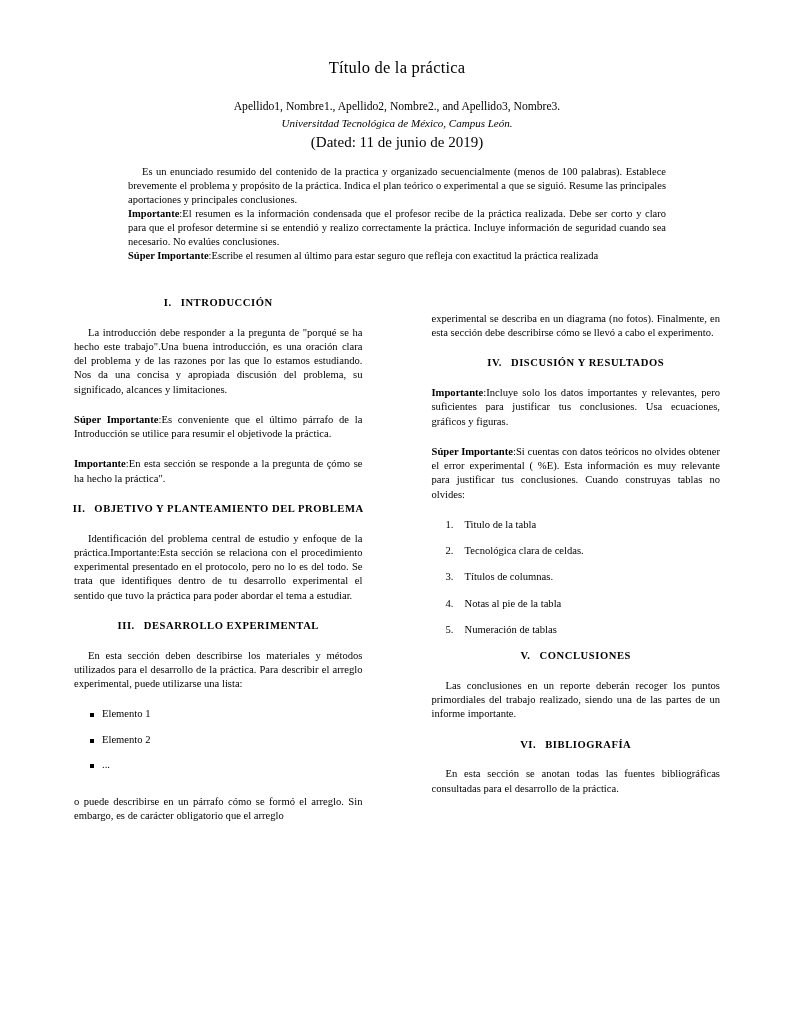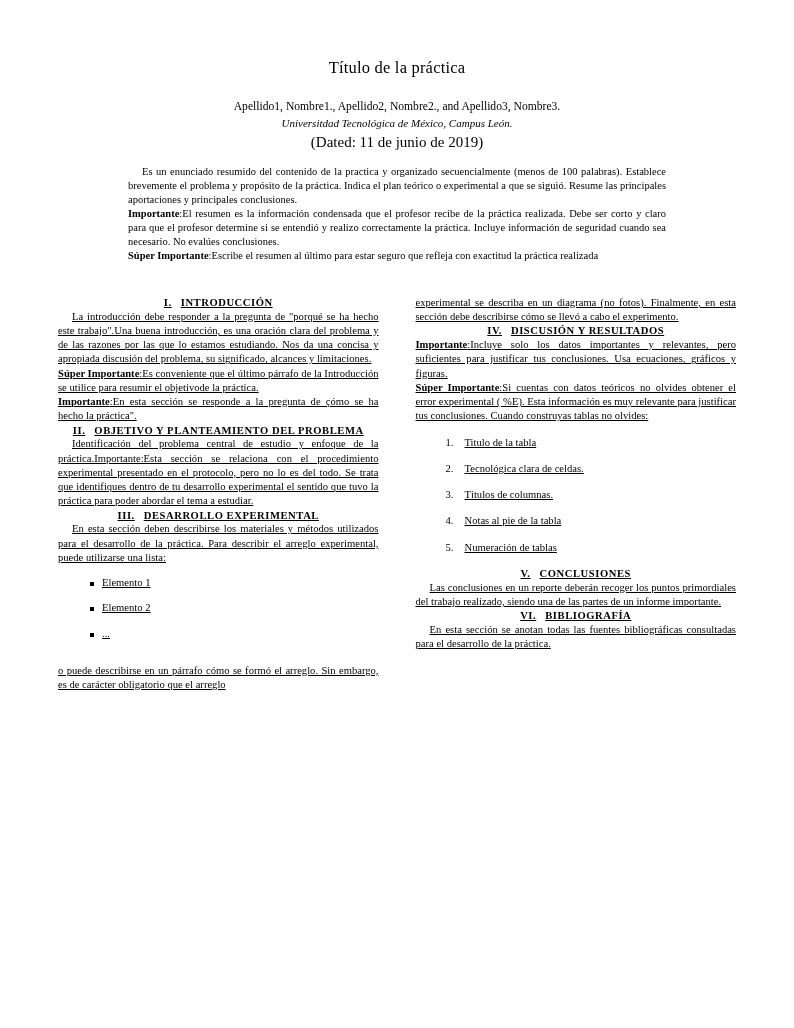--- a/index.html
+++ b/index.html
@@ -74,30 +74,29 @@
   
   .body {
     position: absolute;
     left: 0;
     top: 296px;
     width: 794px;
     padding: 0 58px;
     box-sizing: border-box;
     display: flex;
     gap: 37px;
-    text-decoration: underline;
   }
   .col {
     width: 327px;
     font-size: 10.6px;
     line-height: 1.345;
     text-align: justify;
   }
   .col p {
-    margin: 0;
+    margin: 16px;
     text-indent: 14px;
   }
   .col p.noindent {
     text-indent: 0;
   }
 
   h2.section {
     font-size: 10.6px;
     font-weight: bold;
     text-align: center;

